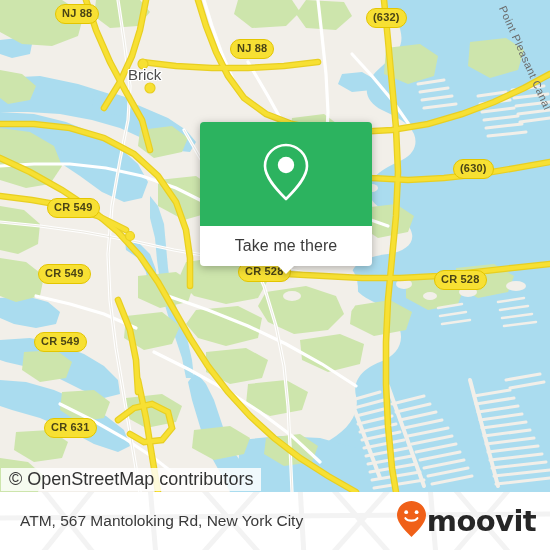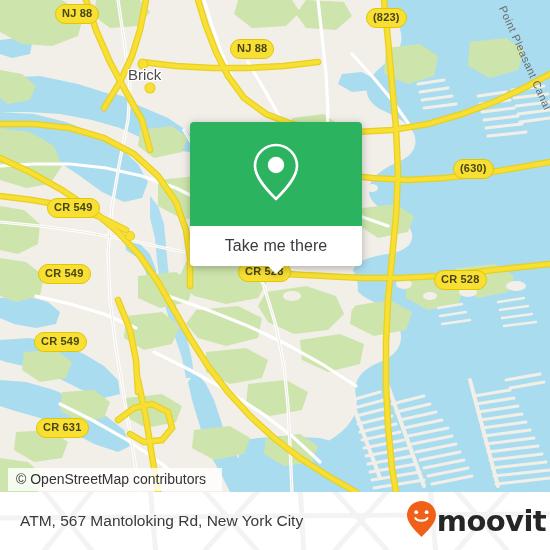--- a/index.html
+++ b/index.html
@@ -48,34 +48,34 @@
     color:#6a6a6a;
     font-size:11px;
     white-space:nowrap;
     transform-origin:left top;
     letter-spacing:.5px;
     font-family:"Liberation Sans", sans-serif;
   }
 
   
   #attribution{
-    position:absolute; left:8px; top:468px;
+    position:absolute; left:1px; top:468px;
     background:rgba(255,255,255,0.82);
-    font-size:14px;
+    font-size:18px;
     color:#333;
-    padding:3px 16px 4px 8px;
+    padding:3px 8px 4px 8px;
     line-height:16px;
     white-space:nowrap;
     font-family:"Liberation Sans", sans-serif;
   }
 
   
   #popup-card{
     position:absolute;
-    left:190px; top:122px;
+    left:200px; top:122px;
     width:172px;
     border-radius:12px;
     overflow:visible;
     filter:drop-shadow(0 2px 4px rgba(0,0,0,0.28));
     z-index:30;
   }
   #card-top{
     background:#2CB35F;
     height:104px;
     border-radius:4px 4px 0 0;
@@ -110,21 +110,21 @@
     background:#FFFFFF;
     overflow:hidden;
   }
   #footer-watermark{
     position:absolute; left:0; top:0; width:550px; height:58px;
     opacity:1;
   }
   #footer-content{
     position:absolute; left:0; top:0; width:550px; height:58px;
     display:flex; align-items:center; justify-content:space-between;
-    padding:0 4px 0 20px;
+    padding:0 14px 0 20px;
   }
   #footer-address{
     color:#3a3a3a;
     font-size:15.5px;
     white-space:nowrap;
     letter-spacing:0px;
     font-family:"Liberation Sans", sans-serif;
   }
   #moovit-logo{
     display:flex; align-items:center; gap:0;
@@ -402,28 +402,28 @@
       <g fill="#F7E033" stroke="#E8CF22" stroke-width="1.2">
         <circle cx="143" cy="64" r="5"></circle>
         <circle cx="150" cy="88" r="5"></circle>
         <circle cx="130" cy="236" r="4.5"></circle>
       </g>
     </g>
   </svg>
 
   <div class="shield" style="left:55px;  top:4px;">NJ 88</div>
   <div class="shield" style="left:230px; top:39px;">NJ 88</div>
-  <div class="shield" style="left:366px; top:8px;">(823)</div>
+  <div class="shield" style="left:366px; top:8px;">(632)</div>
   <div class="shield" style="left:453px; top:159px;">(630)</div>
   <div class="shield" style="left:47px;  top:198px;">CR 549</div>
   <div class="shield" style="left:38px;  top:264px;">CR 549</div>
   <div class="shield" style="left:34px;  top:332px;">CR 549</div>
   <div class="shield" style="left:238px; top:262px;">CR 528</div>
   <div class="shield" style="left:434px; top:270px;">CR 528</div>
-  <div class="shield" style="left:36px;  top:418px;">CR 631</div>
+  <div class="shield" style="left:44px;  top:418px;">CR 631</div>
 
   <div class="place-label" style="left:128px; top:66px;">Brick</div>
 
   <div class="canal-label" style="left:508px; top:4px; transform:rotate(66deg);">Point Pleasant Canal</div>
 
   <div id="attribution">© OpenStreetMap contributors</div>
 
   <div id="popup-card">
     <div id="card-top">
       <span>

